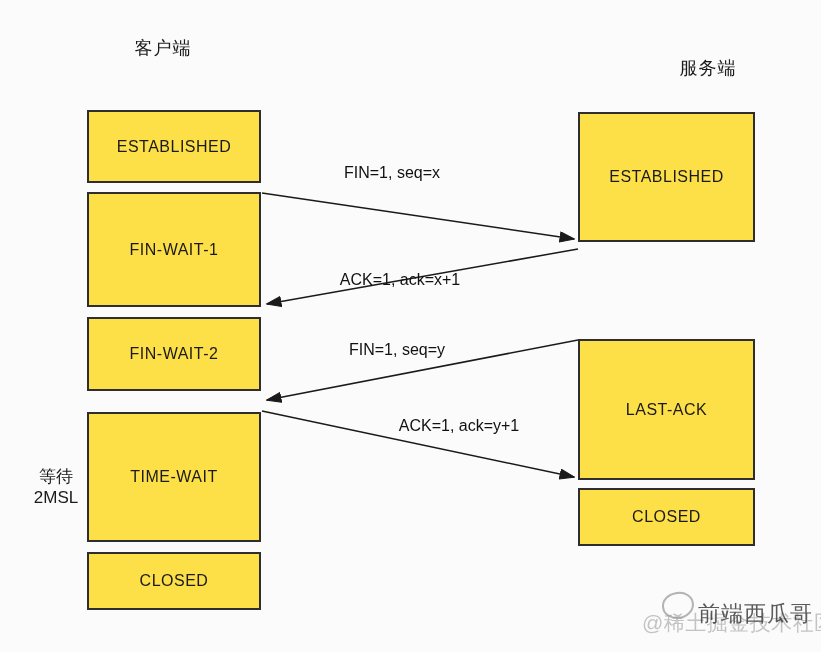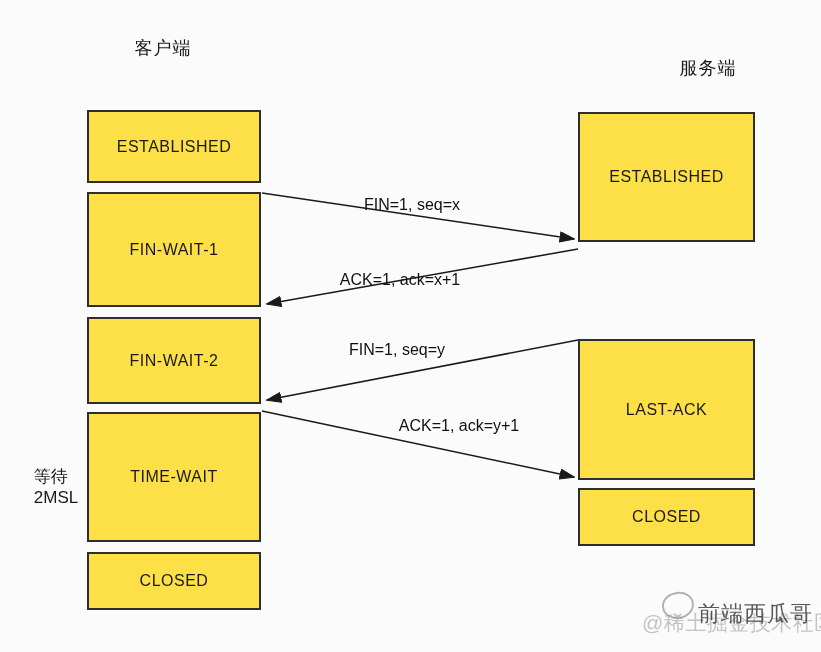--- a/index.html
+++ b/index.html
@@ -40,20 +40,21 @@
     font-size: 16px;
     color: #111111;
     white-space: nowrap;
     background: transparent;
   }
   .wait-label {
     position: absolute;
     transform: translate(-50%, -50%);
     font-size: 17px;
     line-height: 1.25;
+    text-align: center;
     color: #1a1a1a;
     white-space: nowrap;
   }
   svg.wires {
     position: absolute;
     left: 0; top: 0;
     width: 821px; height: 652px;
     pointer-events: none;
   }
   .watermark { position: absolute; pointer-events: none; }
@@ -85,41 +86,41 @@
 </head>
 <body>
 
 <div class="canvas">
 
   <div class="col-header" style="left:163px; top:48px;">客户端</div>
   <div class="col-header" style="left:664px; top:68px;margin-left:44px;">服务端</div>
 
   <div class="state-box" style="left:87px; top:110px; width:174px; height:73px;">ESTABLISHED</div>
   <div class="state-box" style="left:87px; top:192px; width:174px; height:115px;">FIN-WAIT-1</div>
-  <div class="state-box" style="left:87px; top:317px; width:174px; height:87px;">FIN-WAIT-2</div>
+  <div class="state-box" style="left:87px; top:317px; width:174px; height:74px;">FIN-WAIT-2</div>
   <div class="state-box" style="left:87px; top:412px; width:174px; height:130px;">TIME-WAIT</div>
   <div class="state-box" style="left:87px; top:552px; width:174px; height:58px;">CLOSED</div>
 
   <div class="state-box" style="left:578px; top:112px; width:177px; height:130px;">ESTABLISHED</div>
   <div class="state-box" style="left:578px; top:339px; width:177px; height:141px;">LAST-ACK</div>
   <div class="state-box" style="left:578px; top:488px; width:177px; height:58px;">CLOSED</div>
 
   <svg class="wires" viewBox="0 0 821 652" xmlns="http://www.w3.org/2000/svg">
     <defs>
       <marker id="arrowhead" markerUnits="userSpaceOnUse" markerWidth="16" markerHeight="12" refX="14.5" refY="5.5" orient="auto">
         <path d="M0.5,0.5 L15,5.5 L0.5,10.5 Z" fill="#1a1a1a" stroke="#1a1a1a" stroke-width="1"></path>
       </marker>
     </defs>
     <line x1="262" y1="193" x2="574" y2="239" stroke="#1a1a1a" stroke-width="1.5" marker-end="url(#arrowhead)"></line>
     <line x1="578" y1="249" x2="267" y2="304" stroke="#1a1a1a" stroke-width="1.5" marker-end="url(#arrowhead)"></line>
     <line x1="578" y1="340" x2="267" y2="400" stroke="#1a1a1a" stroke-width="1.5" marker-end="url(#arrowhead)"></line>
     <line x1="262" y1="411" x2="574" y2="477" stroke="#1a1a1a" stroke-width="1.5" marker-end="url(#arrowhead)"></line>
   </svg>
 
-  <div class="arrow-label" style="left:412px; top:173px;margin-top:32px;">FIN=1, seq=x</div>
+  <div class="arrow-label" style="left:392px; top:173px;">FIN=1, seq=x</div>
   <div class="arrow-label" style="left:400px; top:264px;margin-top:16px;">ACK=1, ack=x+1</div>
   <div class="arrow-label" style="left:397px; top:350px;">FIN=1, seq=y</div>
   <div class="arrow-label" style="left:459px; top:426px;">ACK=1, ack=y+1</div>
 
   <div class="wait-label" style="left:56px; top:487px;">
     <div>等待</div>
     <div>2MSL</div>
   </div>
 
   <div class="watermark">

